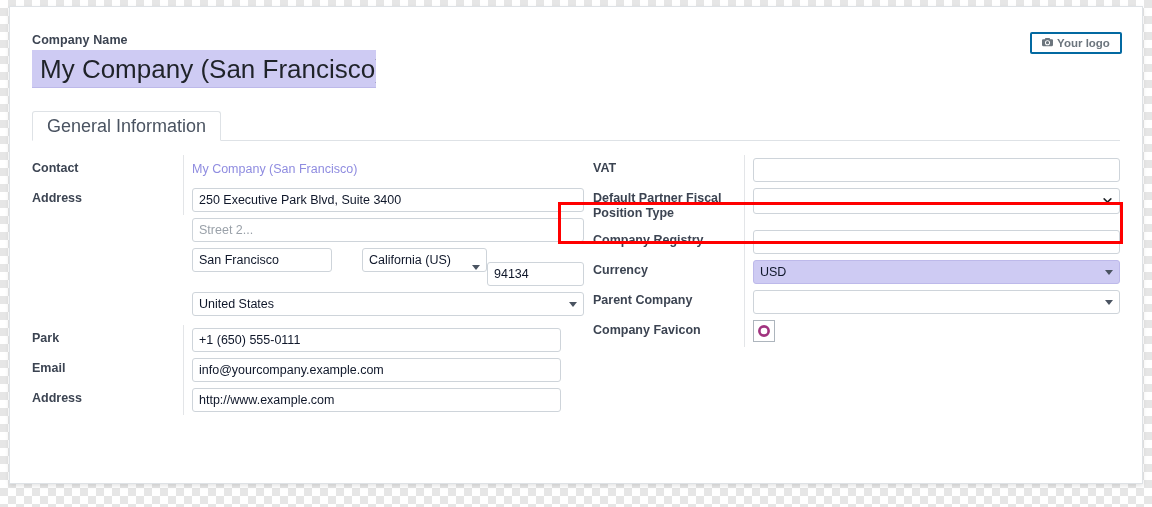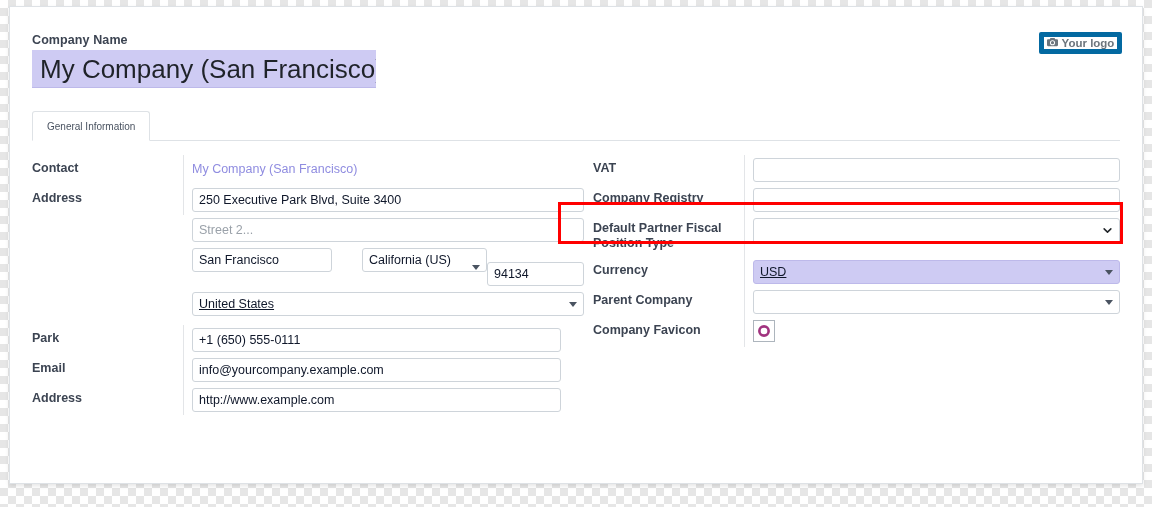--- a/index.html
+++ b/index.html
@@ -69,24 +69,24 @@
     outline: none;
     line-height: 38px;
     white-space: nowrap;
     overflow: hidden;
   }
 
   .logo-button {
     position: absolute;
     right: 20px;
     top: 25px;
-    width: 83px;
+    width: 92px;
     height: 22px;
     box-sizing: border-box;
-    border: 5px solid #0369a1;
+    border: 2px solid #0369a1;
     background: #ffffff;
     border-radius: 2px;
     display: flex;
     align-items: center;
     justify-content: center;
     gap: 4px;
     font-size: 11.5px;
     font-weight: bold;
     color: #6c757d;
     cursor: pointer;
@@ -103,21 +103,21 @@
     height: 30px;
     border-bottom: 1px solid #dee2e6;
     display: flex;
     align-items: flex-end;
   }
   .tab {
     height: 30px;
     box-sizing: border-box;
     padding: 0 14px;
     line-height: 29px;
-    font-size: 10px;
+    font-size: 18px;
     color: #4a5361;
     background: #ffffff;
     border: 1px solid #dee2e6;
     border-bottom: 1px solid #ffffff;
     border-radius: 3px 3px 0 0;
     margin-bottom: -1px;
     cursor: pointer;
   }
 
   
@@ -176,21 +176,21 @@
     height: 24px;
     display: block;
     cursor: pointer;
   }
 
   
   .combo {
     position: relative;
     width: 100%;
   }
-  .combo .inp { padding-right: 20px; text-decoration: underline; }
+  .combo .inp { padding-right: 20px; }
   .caret {
     position: absolute;
     right: 7px;
     top: 50%;
     margin-top: -2px;
     width: 0; height: 0;
     border-left: 4px solid transparent;
     border-right: 4px solid transparent;
     border-top: 5px solid #4a5361;
     pointer-events: none;
@@ -345,41 +345,41 @@
     <div class="col">
 
       <div class="field-row">
         <div class="field-label">VAT</div>
         <div class="field-value">
           <input class="inp" value="" style="">
         </div>
       </div>
 
       <div class="field-row">
-        <div class="field-label">Company Registry</div>
-        <div class="field-value">
-          <input class="inp" value="" style="">
-        </div>
-      </div>
-
-      <div class="field-row">
         <div class="field-label tall">Default Partner Fiscal Position Type</div>
         <div class="field-value">
           <div class="select-wrap">
             <select class="native-select">
               <option></option>
             </select>
             <svg class="chev" viewBox="0 0 12 12">
               <path d="M1.5 3.8L6 8.2l4.5-4.4" stroke="#212529" stroke-width="2" fill="none" stroke-linecap="round" stroke-linejoin="round"></path>
             </svg>
           </div>
         </div>
       </div>
 
       <div class="field-row">
+        <div class="field-label">Company Registry</div>
+        <div class="field-value">
+          <input class="inp" value="" style="">
+        </div>
+      </div>
+
+      <div class="field-row">
         <div class="field-label">Currency</div>
         <div class="field-value">
           <div class="combo">
             <input class="inp lav" value="USD" style="">
             <span class="caret"></span>
           </div>
         </div>
       </div>
 
       <div class="field-row">

